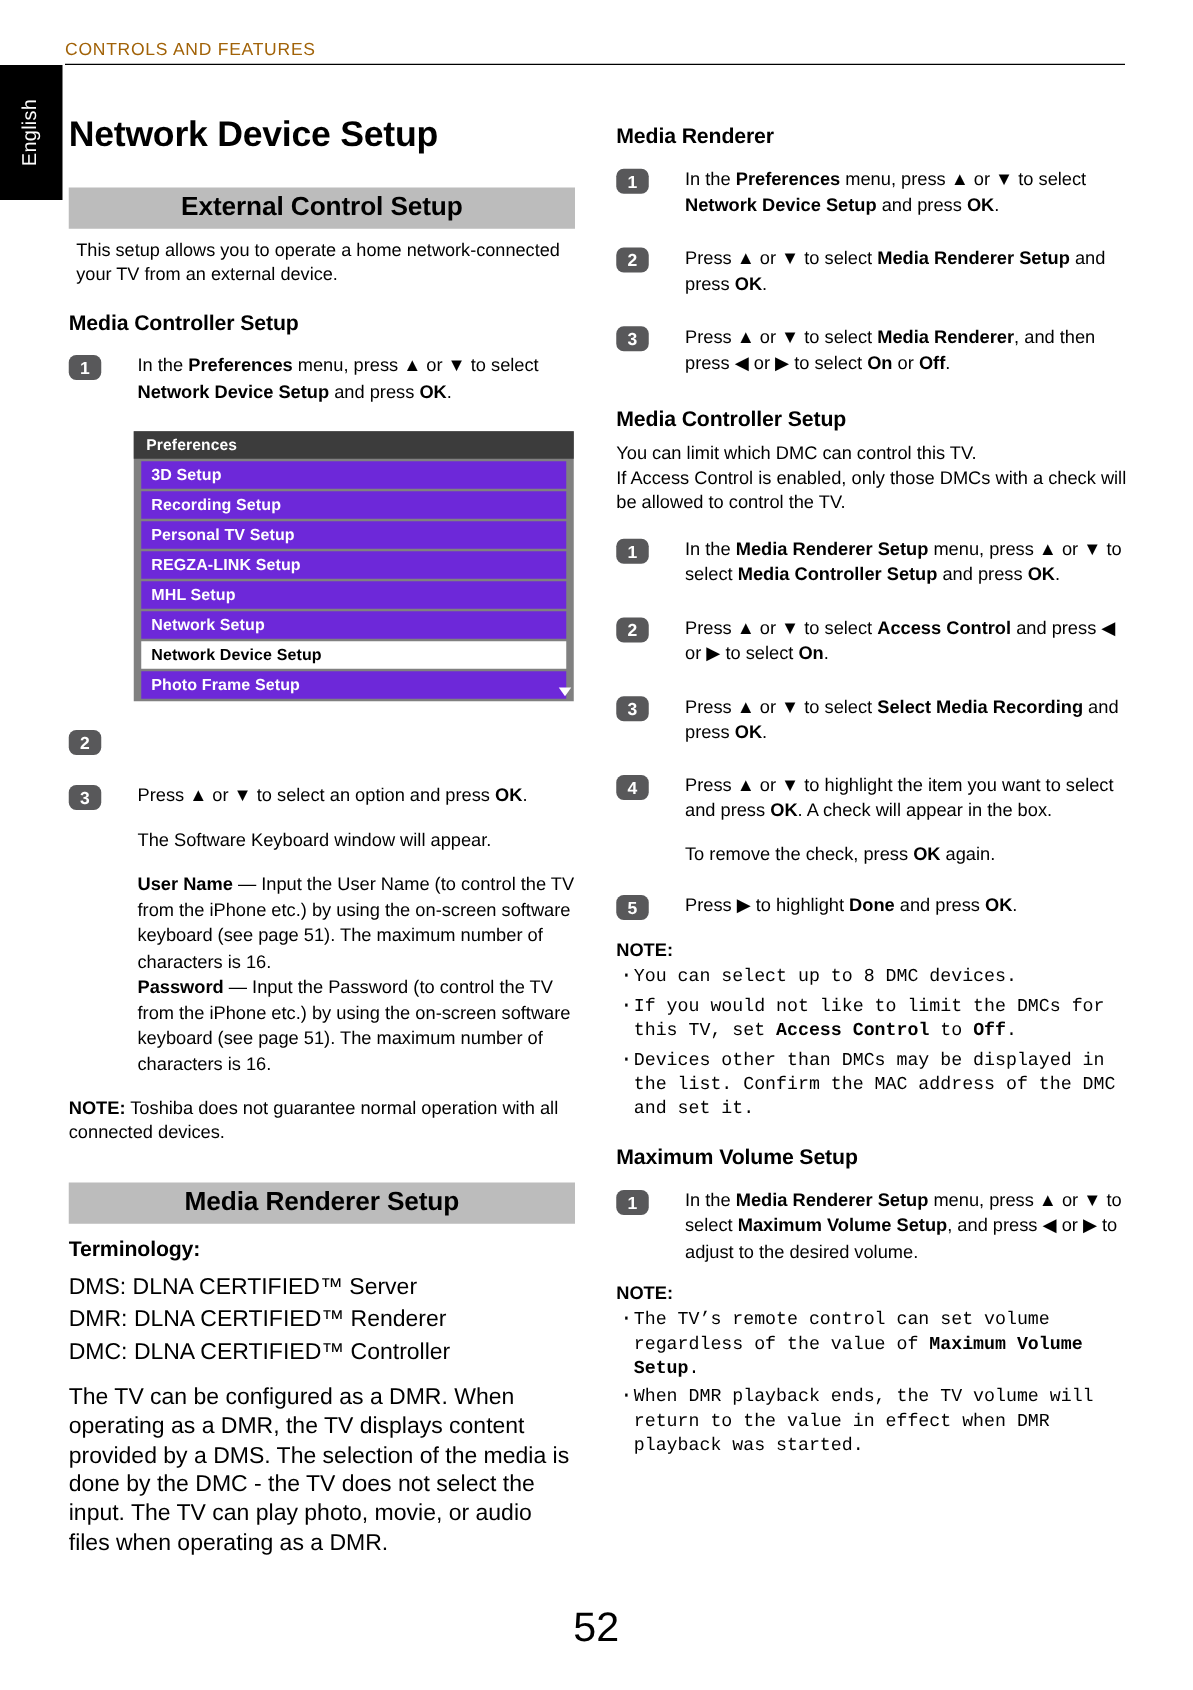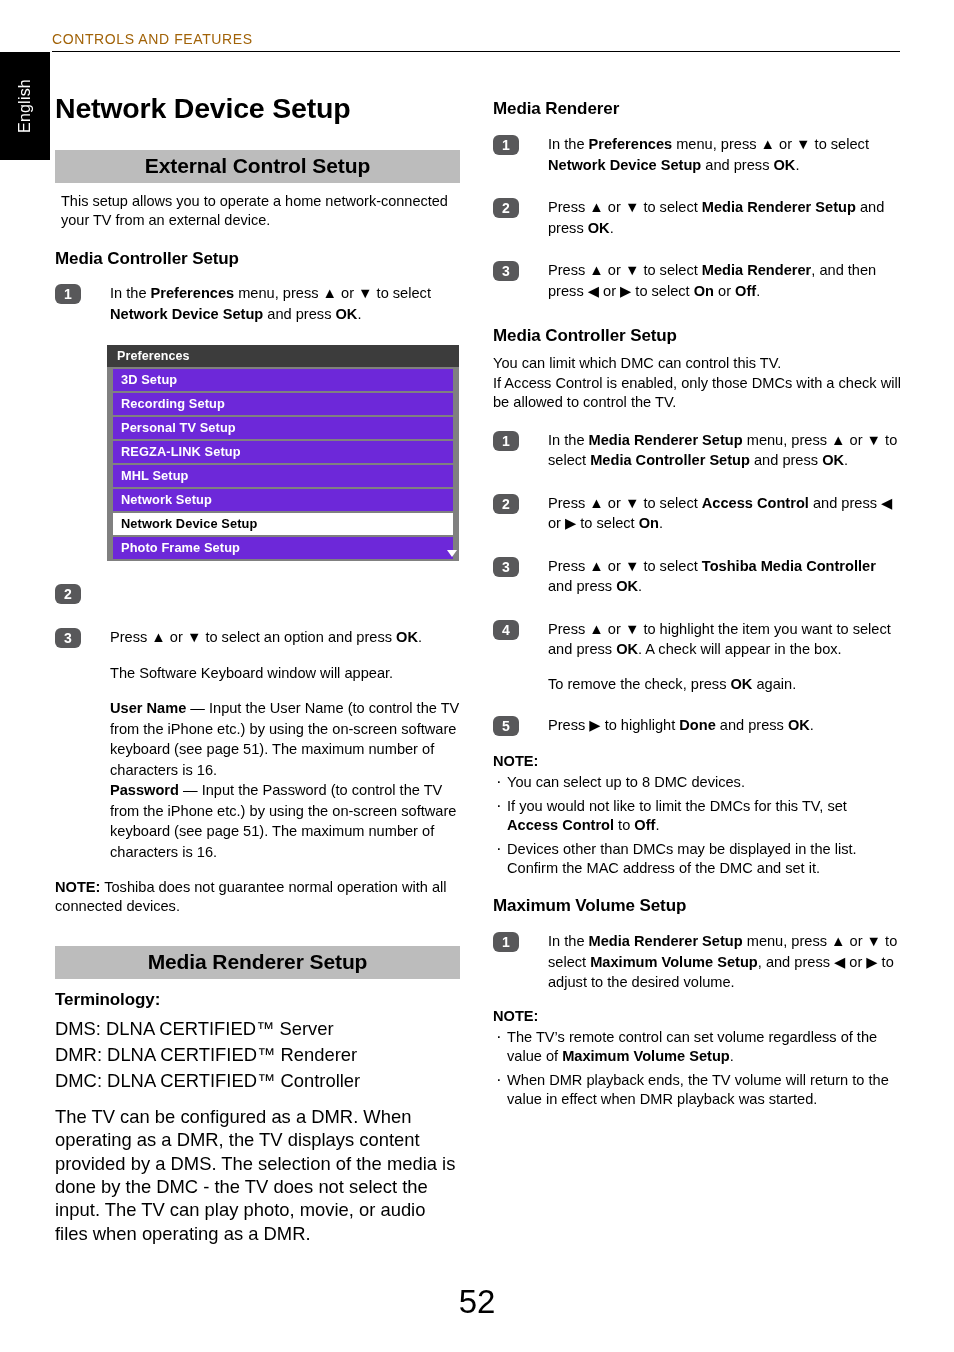--- a/index.html
+++ b/index.html
@@ -131,21 +131,21 @@
     font-size: 14.6px;
     line-height: 20.5px;
   }
 
   
   .note-head {
     font-size: 14.6px;
     font-weight: bold;
     line-height: 19px;
   }
-  .note-list { margin: 0; padding: 0; list-style: none; }
+  .note-list { margin: 0; padding: 0; list-style: none; font-family: Liberation Mono, monospace; }
   .note-list li {
     position: relative;
     padding-left: 14px;
     font-size: 14.6px;
     line-height: 19.4px;
     margin-bottom: 4px;
   }
   .note-list li:before {
     content: "\00B7";
     position: absolute;
@@ -308,21 +308,21 @@
     <div class="step-text">In the <b>Media Renderer Setup</b> menu, press ▲ or ▼ to select <b>Media Controller Setup</b> and press <b>OK</b>.</div>
   </div>
 
   <div class="step" style="margin-top:22px;">
     <span class="step-badge">2</span>
     <div class="step-text">Press ▲ or ▼ to select <b>Access Control</b> and press ◀ or ▶ to select <b>On</b>.</div>
   </div>
 
   <div class="step" style="margin-top:22px;">
     <span class="step-badge">3</span>
-    <div class="step-text">Press ▲ or ▼ to select <b>Toshiba Media Controller</b> and press <b>OK</b>.</div>
+    <div class="step-text">Press ▲ or ▼ to select <b>Select Media Recording</b> and press <b>OK</b>.</div>
   </div>
 
   <div class="step" style="margin-top:22px;">
     <span class="step-badge">4</span>
     <div class="step-text">Press ▲ or ▼ to highlight the item you want to select and press <b>OK</b>. A check will appear in the box.</div>
     <div class="step-text" style="margin-top:14px;">To remove the check, press <b>OK</b> again.</div>
   </div>
 
   <div class="step" style="margin-top:21px;">
     <span class="step-badge">5</span>

